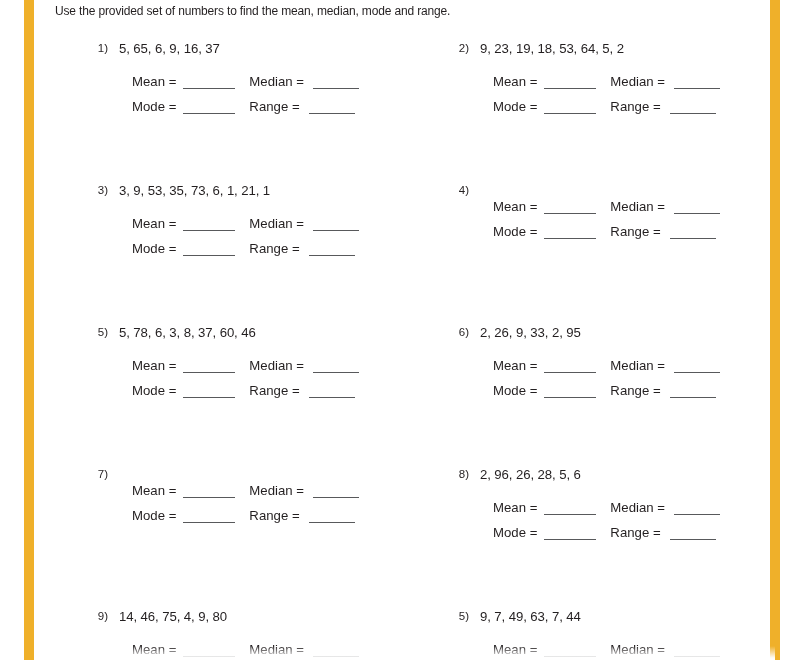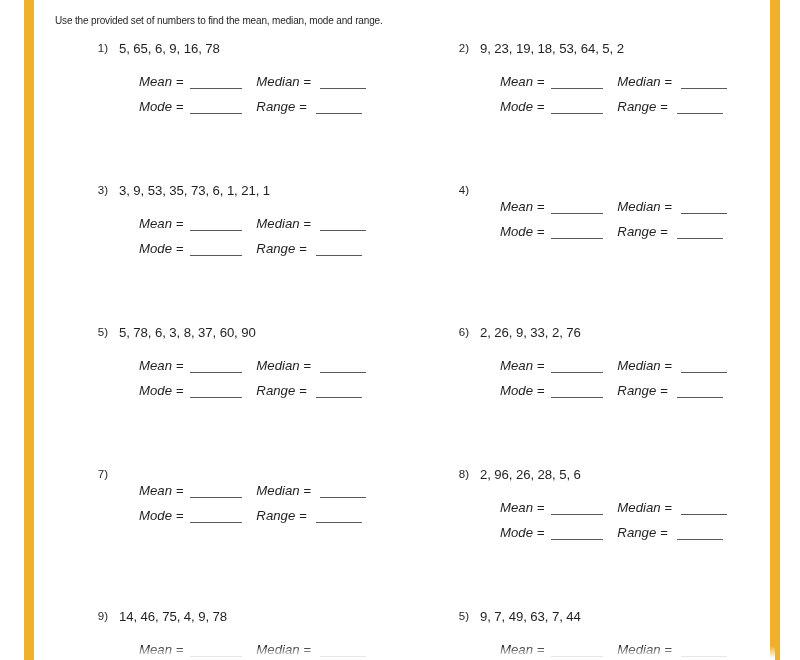--- a/index.html
+++ b/index.html
@@ -32,22 +32,22 @@
     position: absolute;
     left: 0;
     top: 0;
     width: 800px;
     height: 660px;
   }
 
   .instruction {
     position: absolute;
     left: 55px;
-    top: 12px;
-    font-size: 10px;
+    top: 2px;
+    font-size: 12px;
     line-height: 18px;
     letter-spacing: -0.15px;
     color: #231f20;
     white-space: nowrap;
   }
 
   .problems {
     position: absolute;
     left: 0;
     top: 40px;
@@ -85,22 +85,21 @@
   .numbers {
     font-size: 13.2px;
     letter-spacing: -0.1px;
     line-height: 17px;
     white-space: nowrap;
     color: #231f20;
   }
 
   .answers {
     margin-top: 7px;
-    margin-left: 20px;
-    font-style: italic;
+    margin-left: 13px;
   }
   .arow {
     display: flex;
     align-items: flex-end;
     height: 25px;
     white-space: nowrap;
   }
   .alabel {
     font-size: 13.2px;
     line-height: 15px;
@@ -137,21 +136,21 @@
   <div class="edge-bar right"></div>
 
   <div class="instruction">Use the provided set of numbers to find the mean, median, mode and range.</div>
 
   <div class="problems">
 
     <div class="prow">
       <div class="prob col-left">
         <div class="pnum">1)</div>
         <div class="pbody">
-          <div class="numbers">5, 65, 6, 9, 16, 78</div>
+          <div class="numbers">5, 65, 6, 9, 16, 37</div>
           <div class="answers">
             <div class="arow">
               <span class="alabel">Mean =</span>
               <span class="blank w1"></span>
               <span class="alabel afield2">Median =</span>
               <span class="blank w2"></span>
             </div>
             <div class="arow">
               <span class="alabel">Mode =</span>
               <span class="blank w1"></span>
@@ -222,41 +221,41 @@
             </div>
           </div>
         </div>
       </div>
     </div>
 
     <div class="prow">
       <div class="prob col-left">
         <div class="pnum">5)</div>
         <div class="pbody">
-          <div class="numbers">5, 78, 6, 3, 8, 37, 60, 90</div>
+          <div class="numbers">5, 78, 6, 3, 8, 37, 60, 46</div>
           <div class="answers">
             <div class="arow">
               <span class="alabel">Mean =</span>
               <span class="blank w1"></span>
               <span class="alabel afield2">Median =</span>
               <span class="blank w2"></span>
             </div>
             <div class="arow">
               <span class="alabel">Mode =</span>
               <span class="blank w1"></span>
               <span class="alabel afield2">Range =</span>
               <span class="blank w2"></span>
             </div>
           </div>
         </div>
       </div>
       <div class="prob col-right">
         <div class="pnum">6)</div>
         <div class="pbody">
-          <div class="numbers">2, 26, 9, 33, 2, 76</div>
+          <div class="numbers">2, 26, 9, 33, 2, 95</div>
           <div class="answers">
             <div class="arow">
               <span class="alabel">Mean =</span>
               <span class="blank w1"></span>
               <span class="alabel afield2">Median =</span>
               <span class="blank w2"></span>
             </div>
             <div class="arow">
               <span class="alabel">Mode =</span>
               <span class="blank w1"></span>
@@ -307,21 +306,21 @@
             </div>
           </div>
         </div>
       </div>
     </div>
 
     <div class="prow">
       <div class="prob col-left">
         <div class="pnum">9)</div>
         <div class="pbody">
-          <div class="numbers">14, 46, 75, 4, 9, 78</div>
+          <div class="numbers">14, 46, 75, 4, 9, 80</div>
           <div class="answers">
             <div class="arow">
               <span class="alabel">Mean =</span>
               <span class="blank w1"></span>
               <span class="alabel afield2">Median =</span>
               <span class="blank w2"></span>
             </div>
             <div class="arow">
               
               

